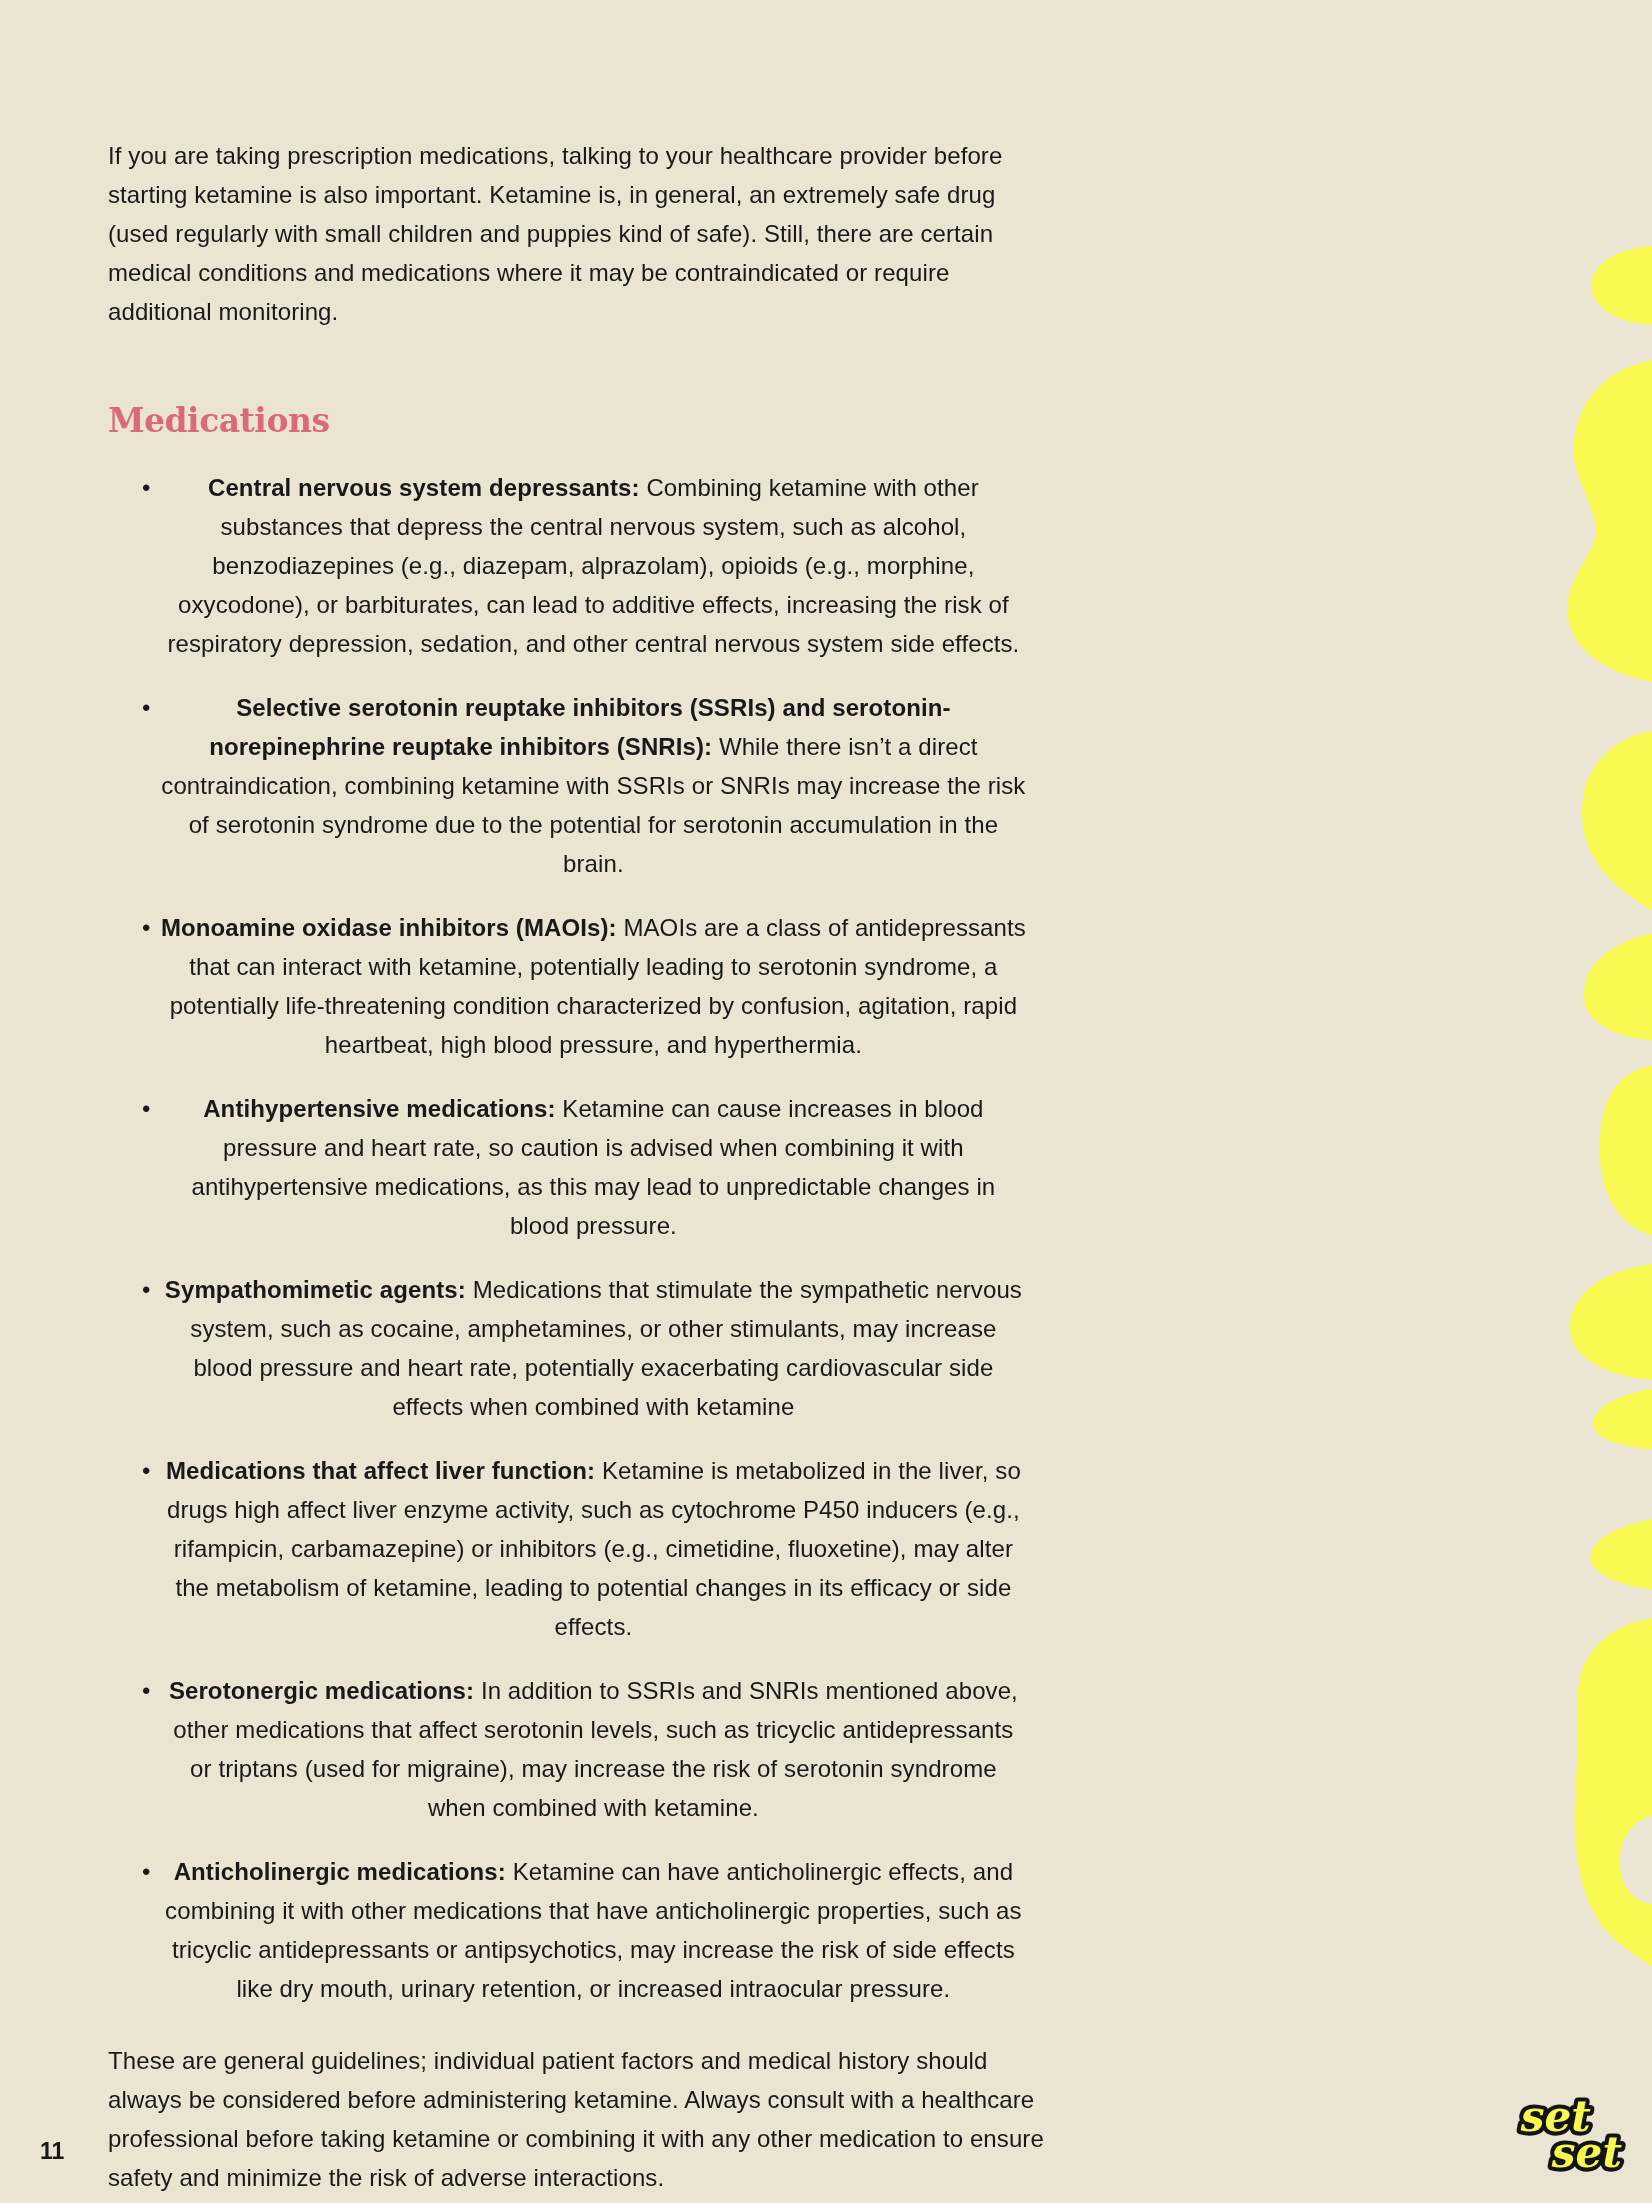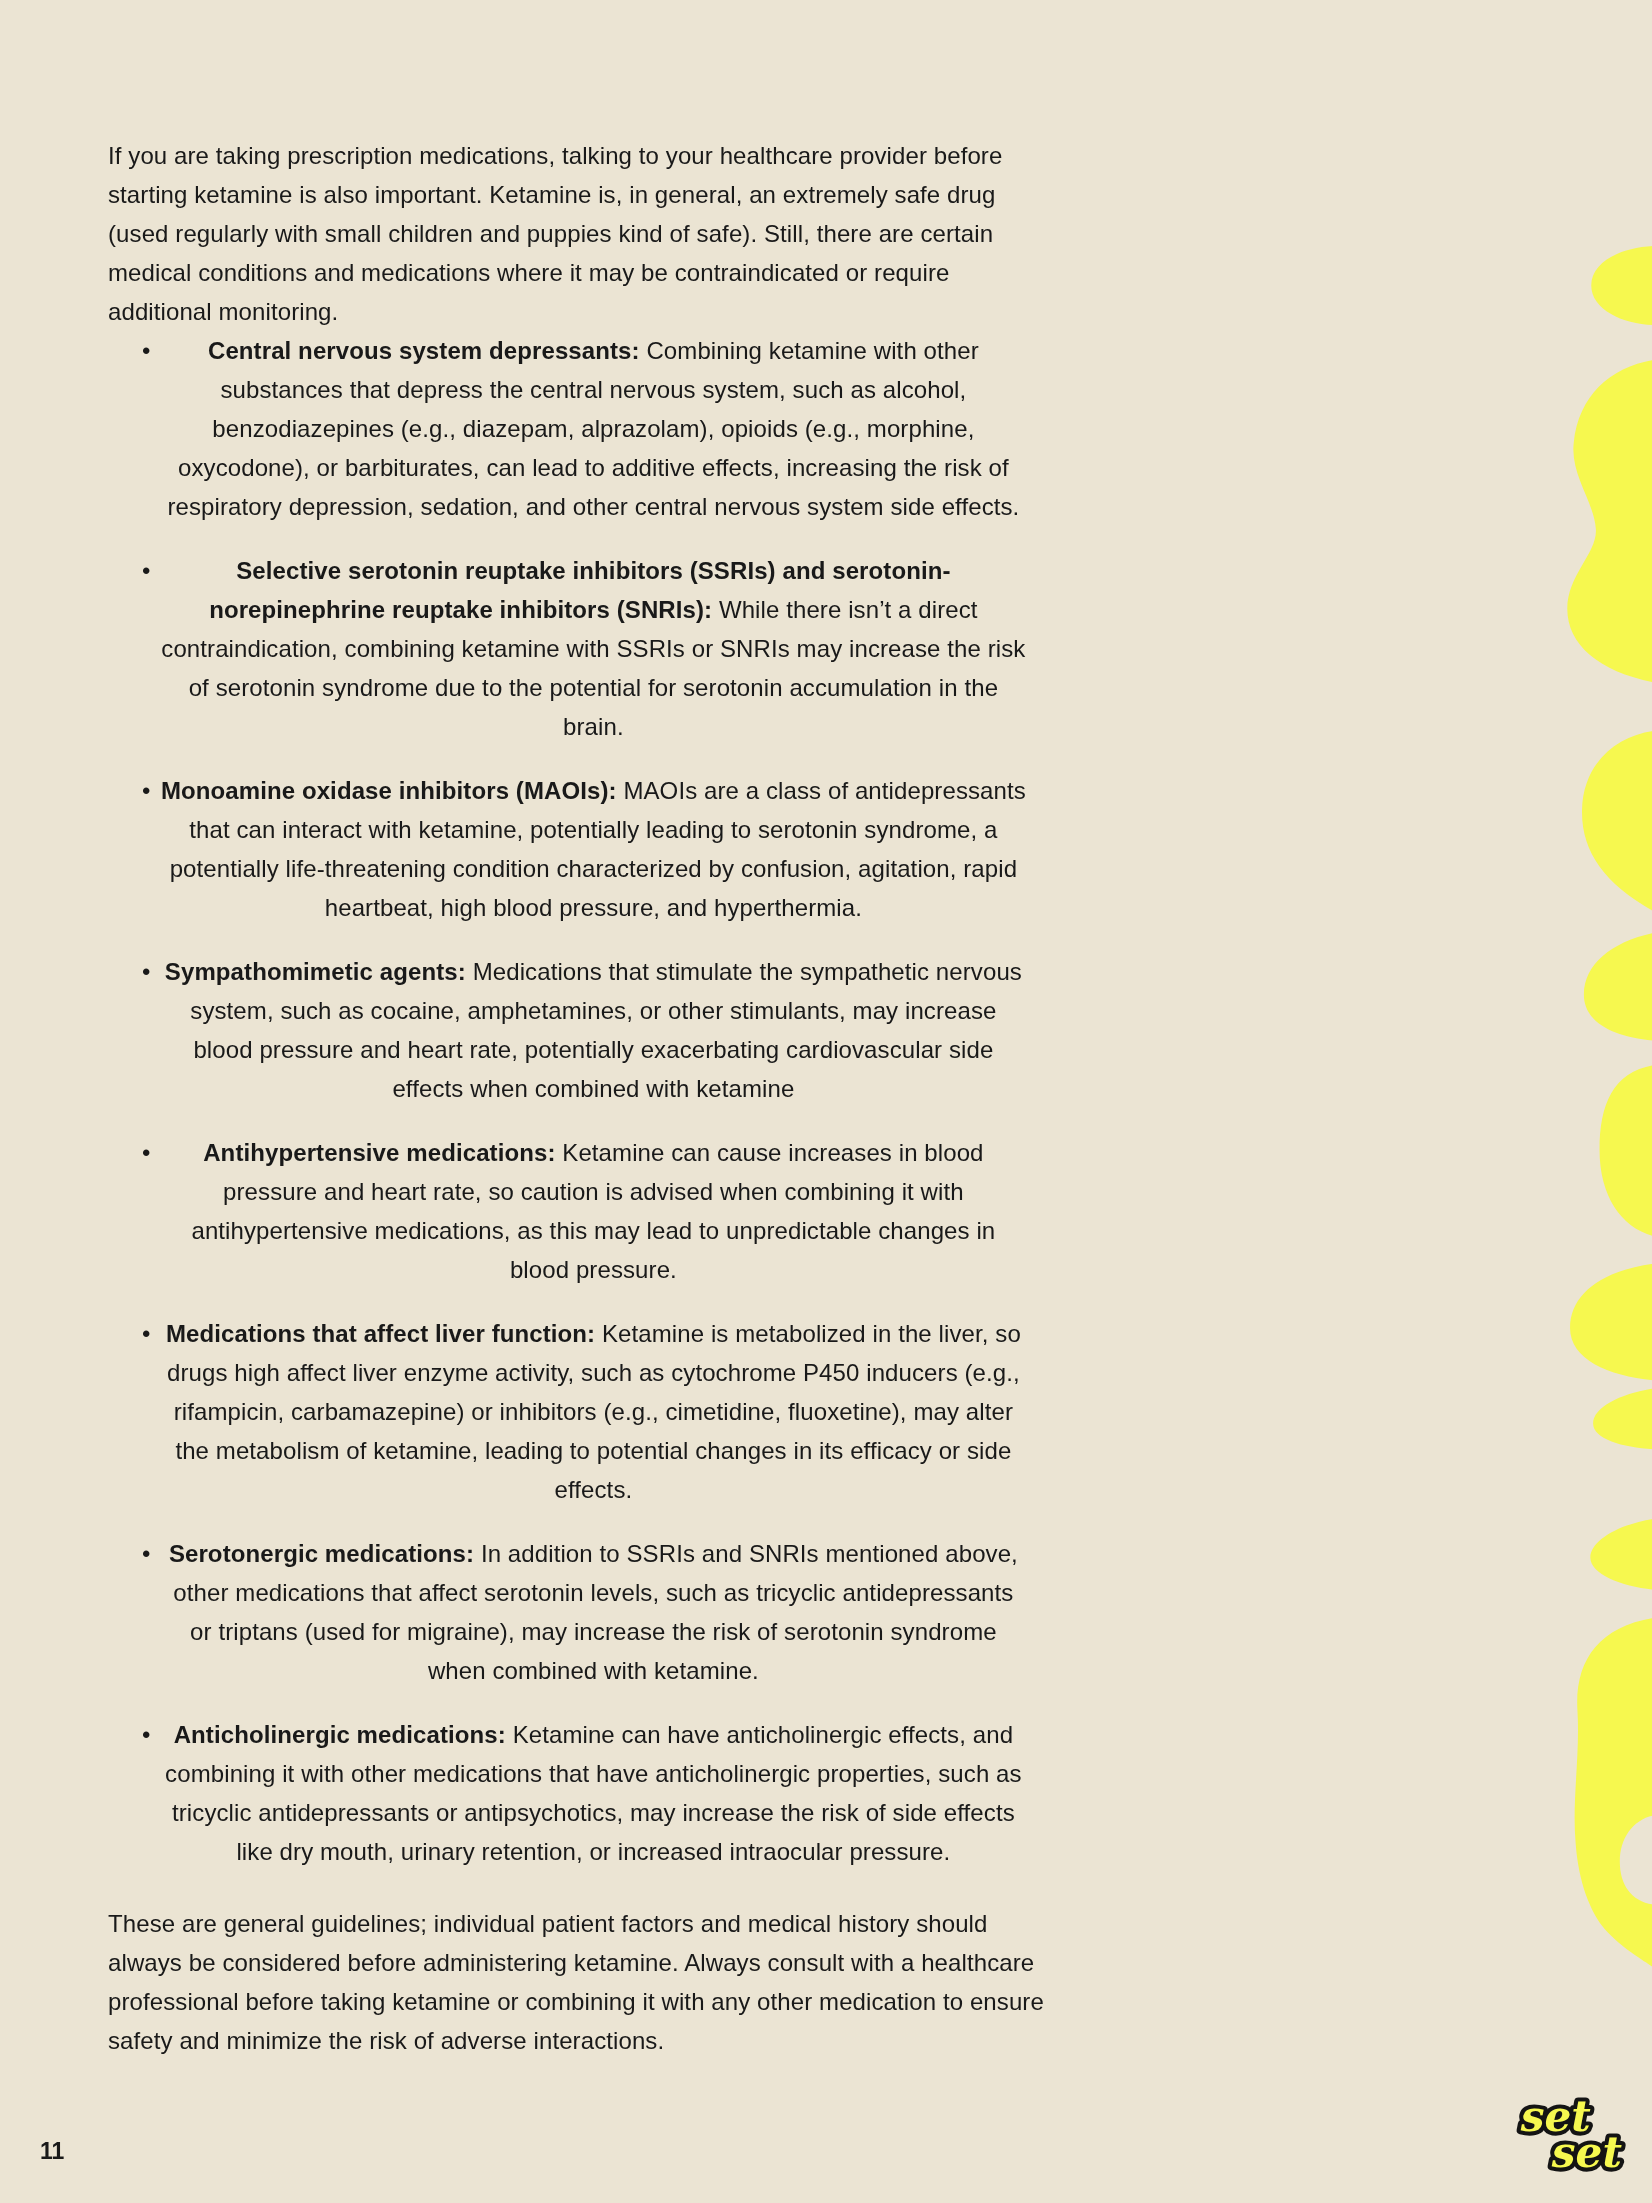--- a/index.html
+++ b/index.html
@@ -103,36 +103,37 @@
     M115,1654 C77,1660 47,1678 47,1696 C47,1714 80,1727 115,1731 Z
     M115,1762 C55,1772 30,1810 33,1862 C36,1912 27,1960 31,2006 C34,2050 47,2082 63,2101 C82,2122 104,2134 115,2142 L115,2074 C91,2070 79,2052 79,2027 C79,2002 93,1982 115,1977 Z
   "></path>
 </svg>
 
 <div class="content">
 
 
   <p class="body-text intro">If you are taking prescription medications, talking to your healthcare provider before starting ketamine is also important. Ketamine is, in general, an extremely safe drug (used regularly with small children and puppies kind of safe). Still, there are certain medical conditions and medications where it may be contraindicated or require additional monitoring.</p>
 
+  <h2 class="section-heading" style="color:#d9697b;">Medications</h2>
 
   <ul class="med-list">
       <li>
     <span class="bullet-lead">Central nervous system depressants:</span><span> Combining ketamine with other substances that depress the central nervous system, such as alcohol, benzodiazepines (e.g., diazepam, alprazolam), opioids (e.g., morphine, oxycodone), or barbiturates, can lead to additive effects, increasing the risk of respiratory depression, sedation, and other central nervous system side effects.</span>
   </li>
       <li>
     <span class="bullet-lead">Selective serotonin reuptake inhibitors (SSRIs) and serotonin-norepinephrine reuptake inhibitors (SNRIs):</span><span> While there isn’t a direct contraindication, combining ketamine with SSRIs or SNRIs may increase the risk of serotonin syndrome due to the potential for serotonin accumulation in the brain.</span>
   </li>
       <li>
     <span class="bullet-lead">Monoamine oxidase inhibitors (MAOIs):</span><span> MAOIs are a class of antidepressants that can interact with ketamine, potentially leading to serotonin syndrome, a potentially life-threatening condition characterized by confusion, agitation, rapid heartbeat, high blood pressure, and hyperthermia.</span>
   </li>
       <li>
-    <span class="bullet-lead">Sympathomimetic agents:</span><span> Medications that stimulate the sympathetic nervous system, such as cocaine, amphetamines, or other stimulants, may increase blood pressure and heart rate, potentially exacerbating cardiovascular side effects when combined with ketamine</span>
+    <span class="bullet-lead">Antihypertensive medications:</span><span> Ketamine can cause increases in blood pressure and heart rate, so caution is advised when combining it with antihypertensive medications, as this may lead to unpredictable changes in blood pressure.</span>
   </li>
       <li>
-    <span class="bullet-lead">Antihypertensive medications:</span><span> Ketamine can cause increases in blood pressure and heart rate, so caution is advised when combining it with antihypertensive medications, as this may lead to unpredictable changes in blood pressure.</span>
+    <span class="bullet-lead">Sympathomimetic agents:</span><span> Medications that stimulate the sympathetic nervous system, such as cocaine, amphetamines, or other stimulants, may increase blood pressure and heart rate, potentially exacerbating cardiovascular side effects when combined with ketamine</span>
   </li>
       <li>
     <span class="bullet-lead">Medications that affect liver function:</span><span> Ketamine is metabolized in the liver, so drugs high affect liver enzyme activity, such as cytochrome P450 inducers (e.g., rifampicin, carbamazepine) or inhibitors (e.g., cimetidine, fluoxetine), may alter the metabolism of ketamine, leading to potential changes in its efficacy or side effects.</span>
   </li>
       <li>
     <span class="bullet-lead">Serotonergic medications:</span><span> In addition to SSRIs and SNRIs mentioned above, other medications that affect serotonin levels, such as tricyclic antidepressants or triptans (used for migraine), may increase the risk of serotonin syndrome when combined with ketamine.</span>
   </li>
       <li>
     <span class="bullet-lead">Anticholinergic medications:</span><span> Ketamine can have anticholinergic effects, and combining it with other medications that have anticholinergic properties, such as tricyclic antidepressants or antipsychotics, may increase the risk of side effects like dry mouth, urinary retention, or increased intraocular pressure.</span>
   </li>

